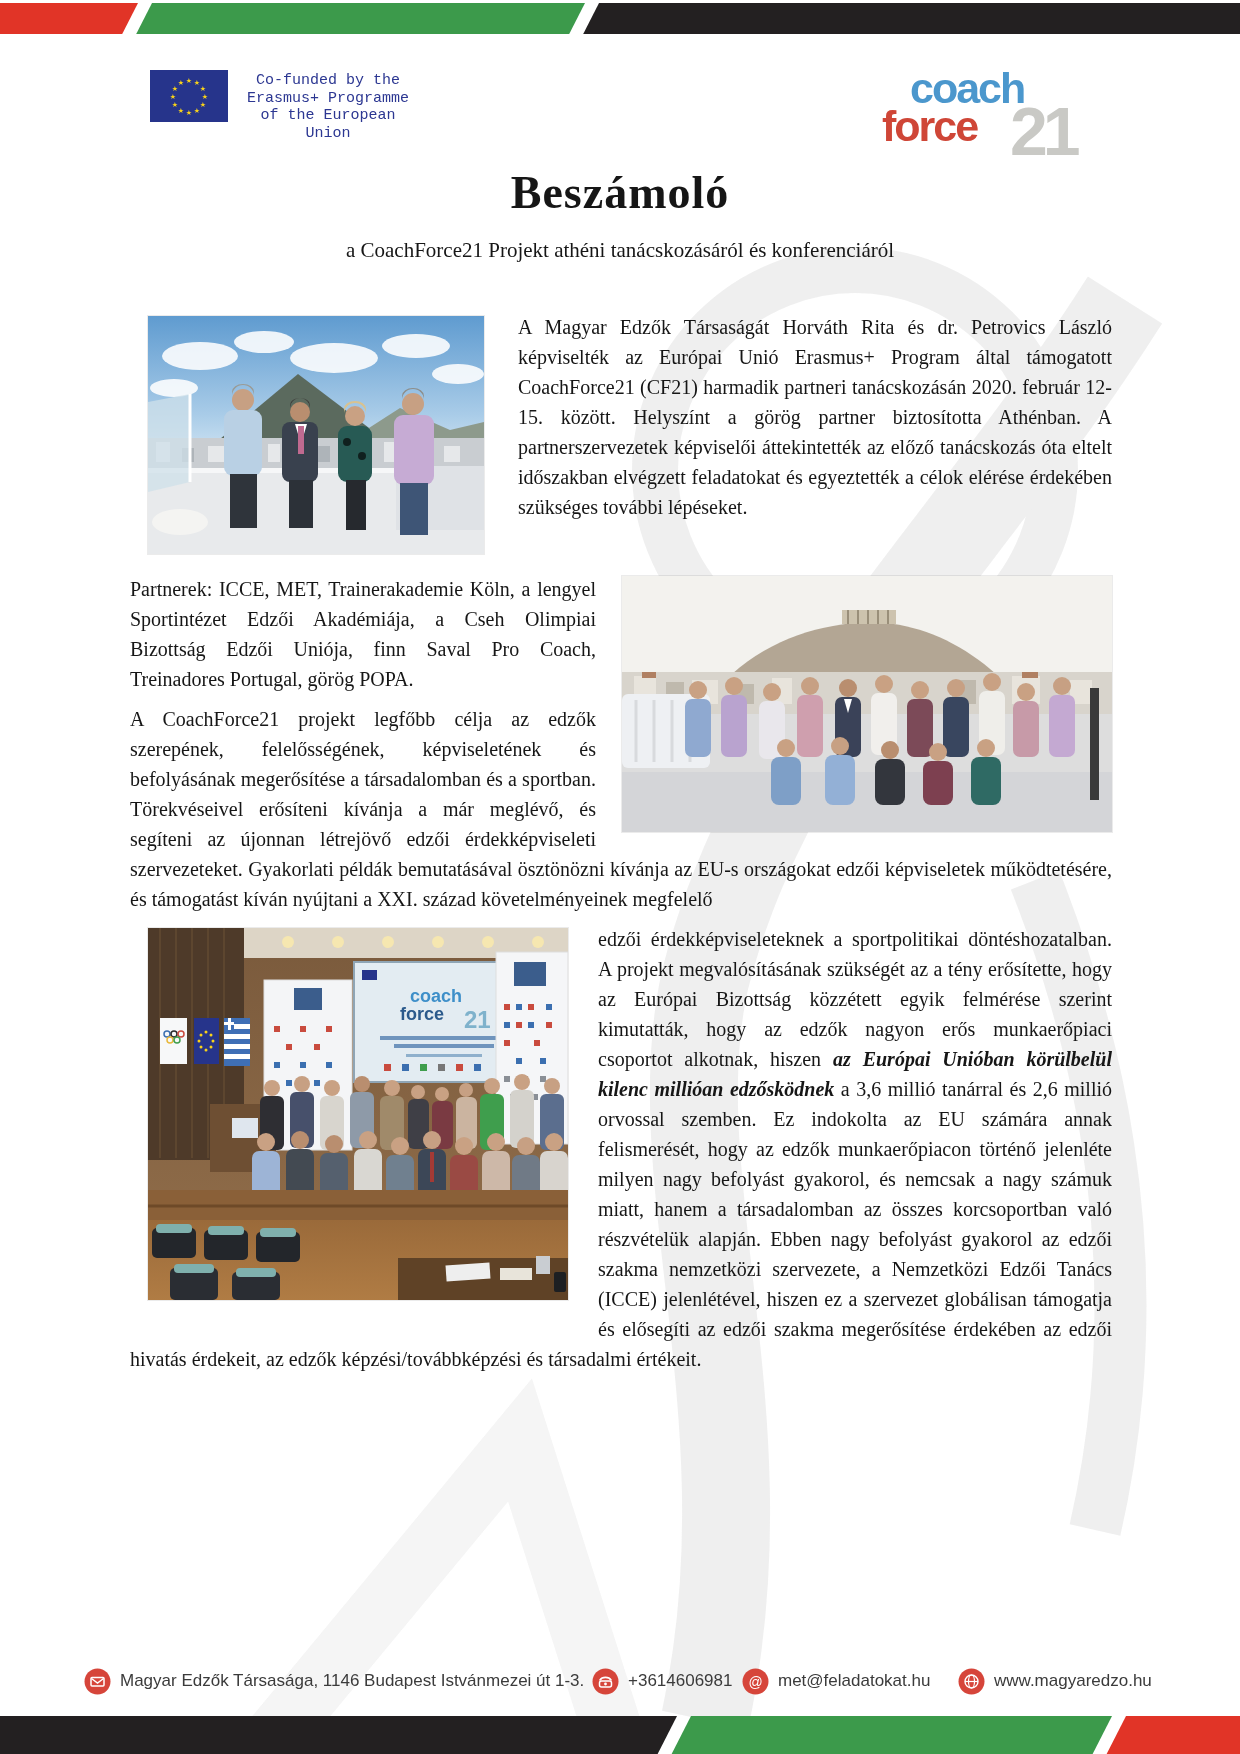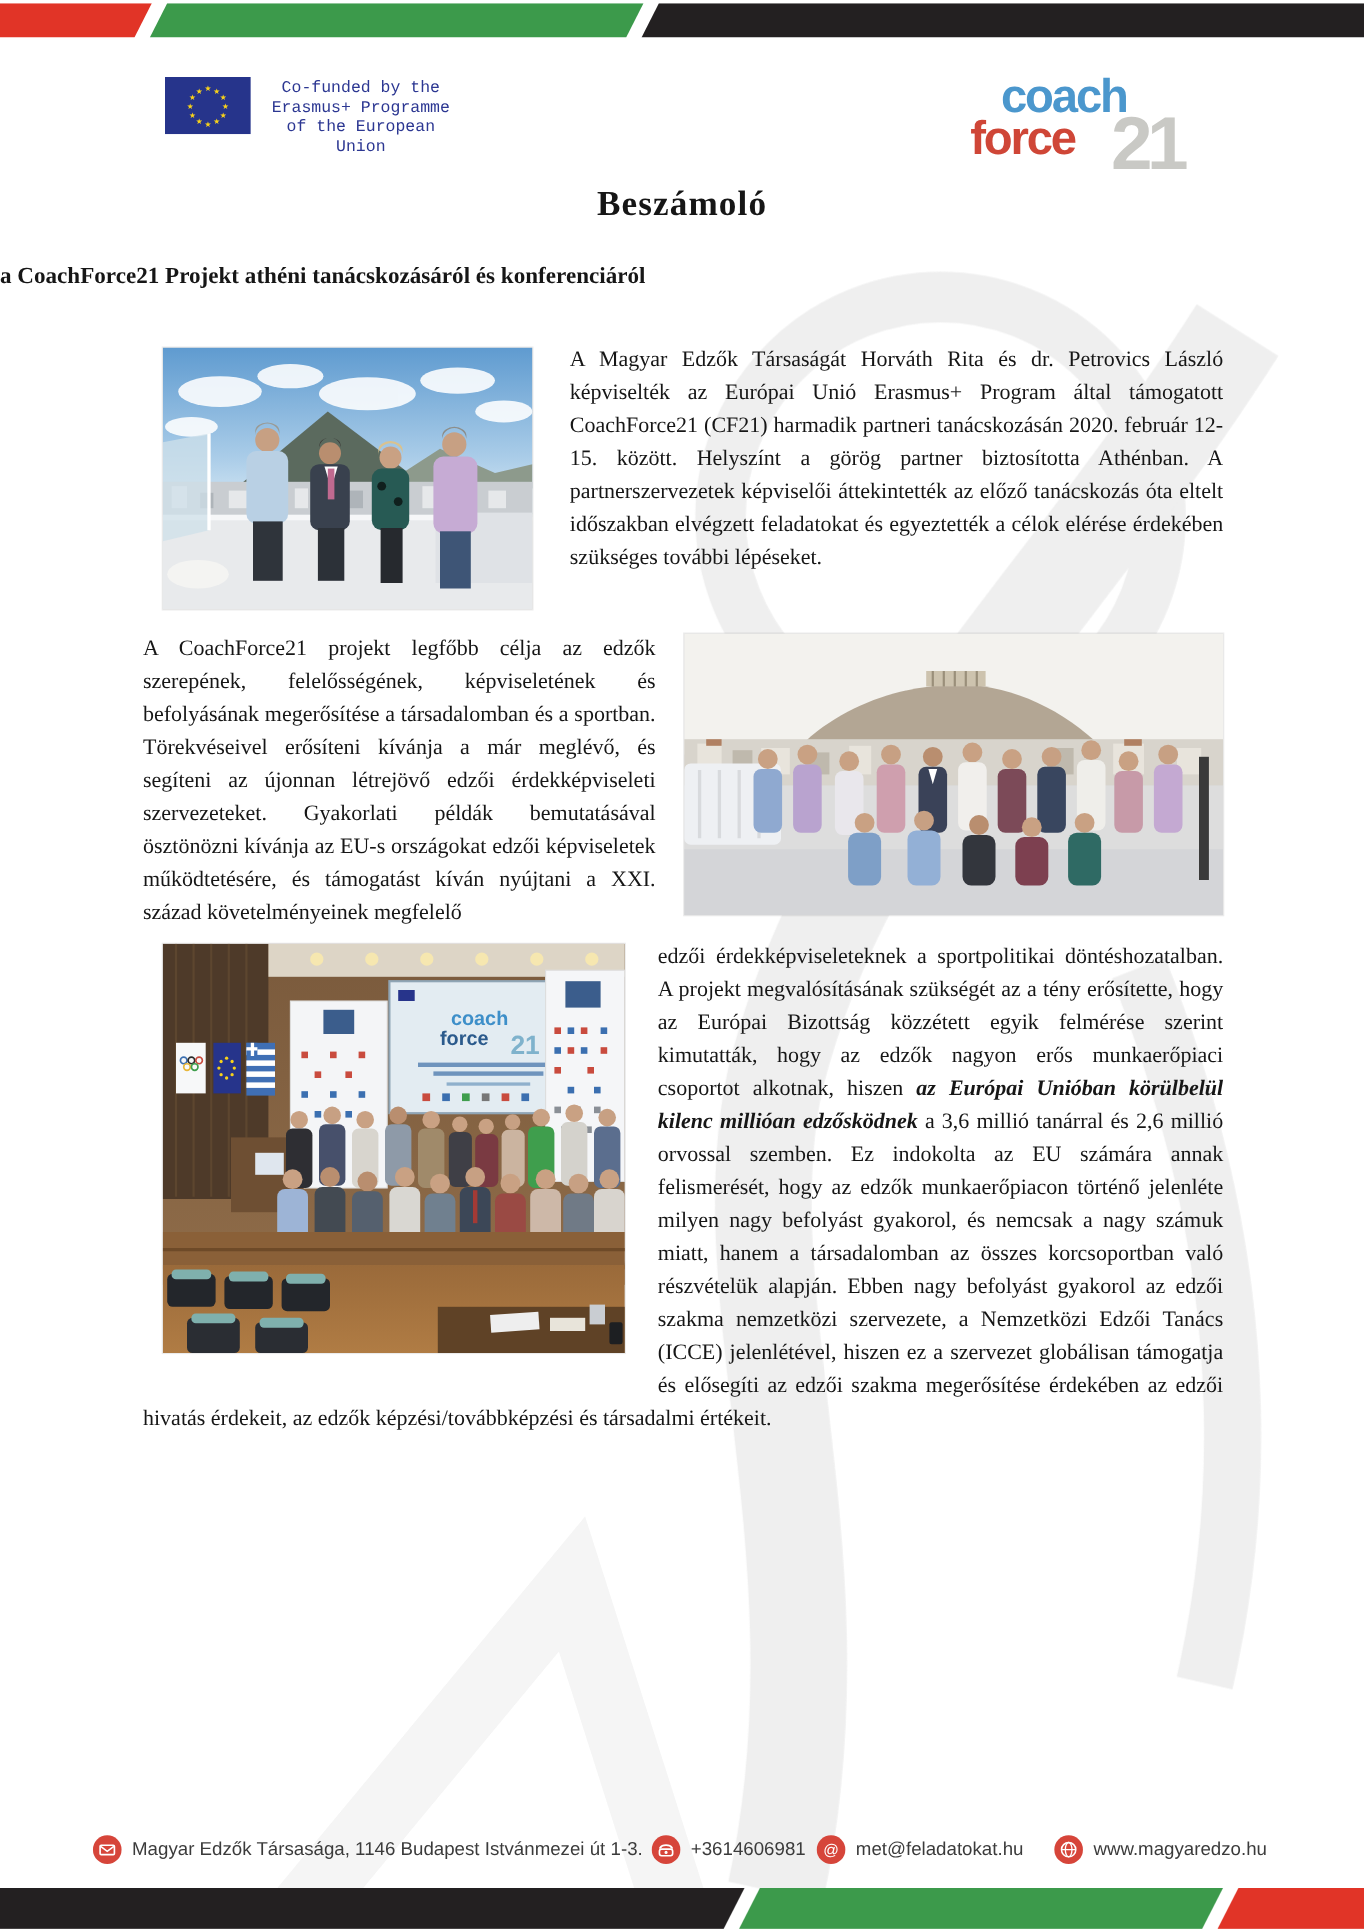--- a/index.html
+++ b/index.html
@@ -30,22 +30,22 @@
   .header{left:130px;top:62px;width:982px;display:flex;justify-content:space-between;align-items:flex-start}
   .eu-block{display:flex;align-items:flex-start;margin-left:20px;margin-top:8px}
   .eu-text{margin-left:12px;width:176px;text-align:center;font-family:Liberation Mono, monospace;
            font-size:15px;line-height:17.5px;color:var(--eu-text);padding-top:2px}
   .cf-logo{position:relative;width:210px;height:112px;margin-right:26px;
            font-family:"Liberation Sans",sans-serif;font-weight:bold}
   .cf-logo .c{position:absolute;left:34px;top:2px;font-size:43px;letter-spacing:-2px;color:var(--logo-blue)}
   .cf-logo .f{position:absolute;left:6px;top:40px;font-size:43px;letter-spacing:-2px;color:var(--logo-red)}
   .cf-logo .n{position:absolute;left:134px;top:30px;font-size:68px;letter-spacing:-5px;color:var(--logo-gray)}
 
-  .doc-title{left:0;top:166px;width:1240px;text-align:center;font-size:32px;font-weight:bold;letter-spacing:1px}
-  .doc-subtitle{left:0;top:238px;width:1240px;font-size:21px;font-weight:bold}
+  .doc-title{left:0;top:166px;width:1240px;text-align:center;font-size:46px;font-weight:bold;letter-spacing:1px}
+  .doc-subtitle{left:0;top:238px;width:1240px;text-align:center;font-size:21px;font-weight:normal}
 
   
   .content{left:130px;top:312px;width:982px;font-size:20px;line-height:30px;text-align:justify;hyphens:none}
   .content p{margin:0 0 10px 0}
   .flow{overflow:visible}
   .flow::after{content:"";display:block;clear:both}
   .ph{display:block;background:#ddd;box-shadow:0 0 0 1px rgba(0,0,0,.08)}
   .ph svg{display:block}
   .ph1{float:left;width:336px;height:238px;margin:4px 34px 20px 18px}
   .ph2{float:right;width:490px;height:256px;margin:2px 0 10px 26px}
@@ -255,20 +255,21 @@
               <rect x="203" y="179" width="30" height="50" rx="8" fill="#93b0d6"></rect>
             <circle cx="268" cy="174" r="9" fill="#b98e6f"></circle>
               <rect x="253" y="183" width="30" height="46" rx="8" fill="#33363d"></rect>
             <circle cx="316" cy="176" r="9" fill="#c9a183"></circle>
               <rect x="301" y="185" width="30" height="44" rx="8" fill="#7d4050"></rect>
             <circle cx="364" cy="172" r="9" fill="#c9a183"></circle>
               <rect x="349" y="181" width="30" height="48" rx="8" fill="#2f6a64"></rect>
           </g>
         </svg>
       </span>
+      <p>Partnerek: ICCE, MET, Trainerakademie Köln, a lengyel Sportintézet Edzői Akadémiája, a Cseh Olimpiai Bizottság Edzői Uniója, finn Saval Pro Coach, Treinadores Portugal, görög POPA.</p>
       <p>A CoachForce21 projekt legfőbb célja az edzők szerepének, felelősségének, képviseletének és befolyásának megerősítése a társadalomban és a sportban. Törekvéseivel erősíteni kívánja a már meglévő, és segíteni az újonnan létrejövő edzői érdekképviseleti szervezeteket. Gyakorlati példák bemutatásával ösztönözni kívánja az EU-s országokat edzői képviseletek működtetésére, és támogatást kíván nyújtani a XXI. század követelményeinek megfelelő</p>
     </div>
 
     <div class="flow">
       <p>
         <span class="ph ph3">
           <svg width="420" height="372" viewBox="0 0 420 372">
             <defs>
               <linearGradient id="wood3" x1="0" y1="0" x2="0" y2="1">
                 <stop offset="0" stop-color="#7a5a3c"></stop>

